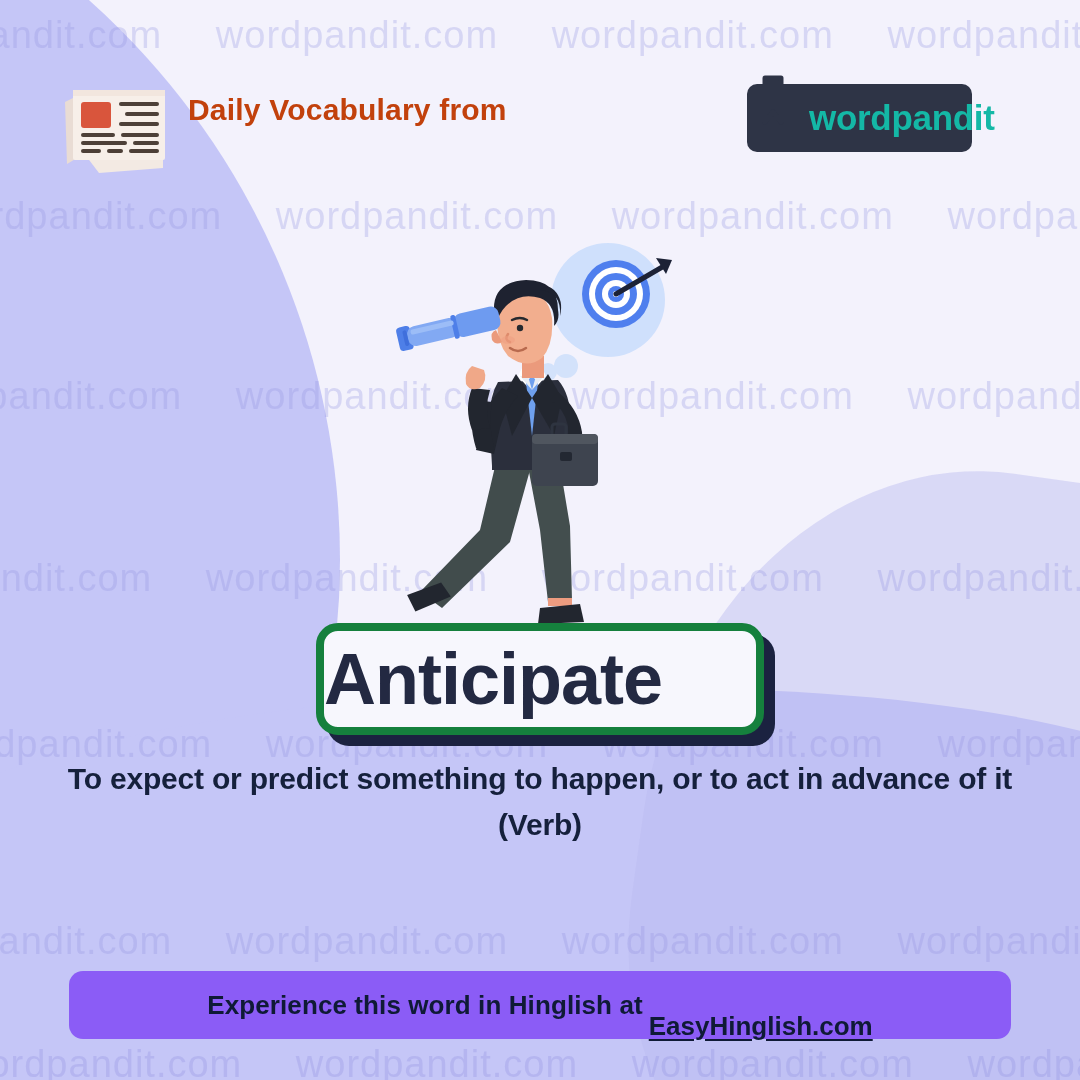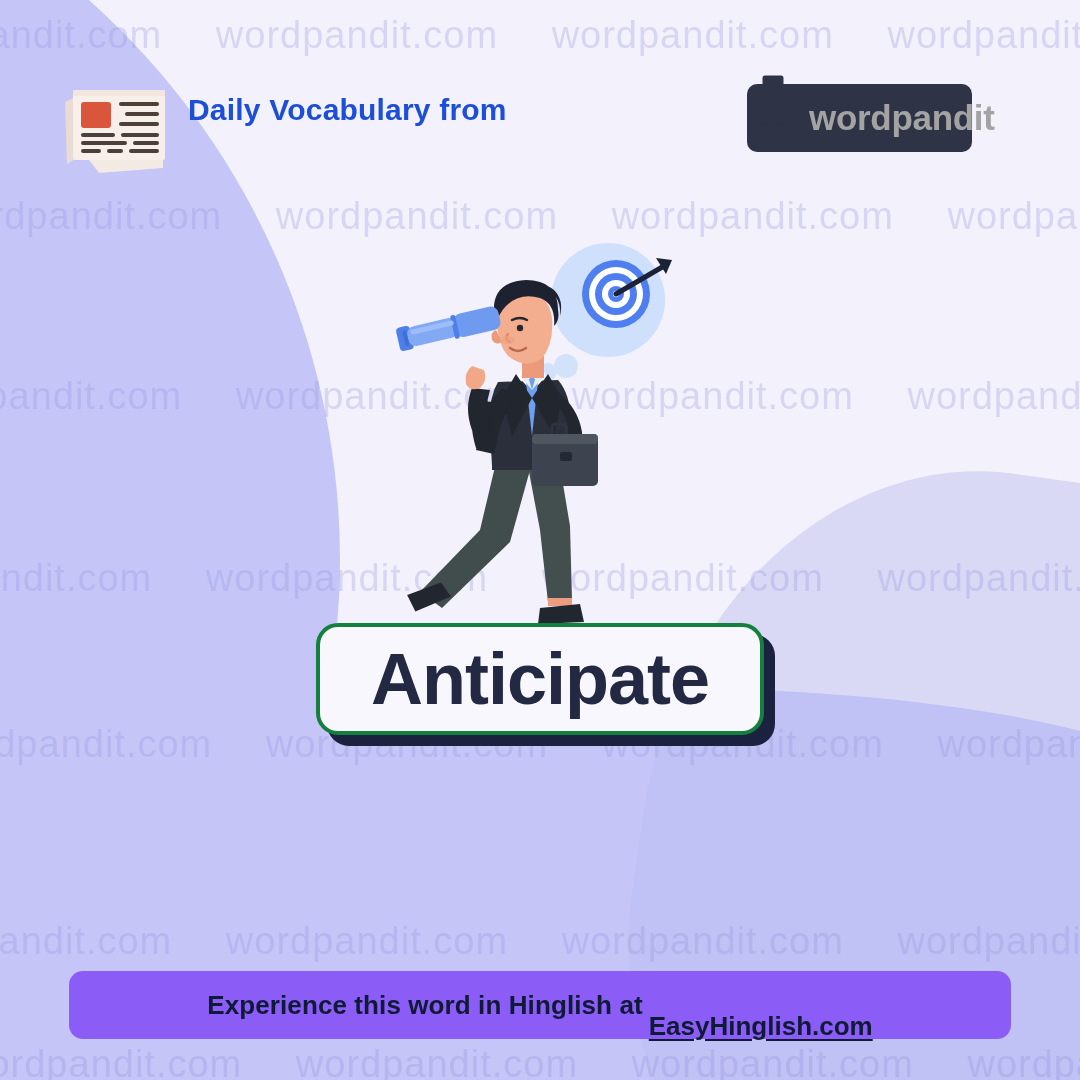--- a/index.html
+++ b/index.html
@@ -96,42 +96,42 @@
     width: 118px;
     height: 105px;
   }
   .header-title {
     position: absolute;
     left: 188px;
     top: 90px;
     font-size: 30px;
     line-height: 1.3;
     font-weight: bold;
-    color: #1d4ed8;
+    color: #c2410c;
     letter-spacing: .2px;
   }
 
   
   .logo {
     position: absolute;
     left: 747px;
     top: 84px;
     width: 225px;
     height: 68px;
     background: #2E3446;
     border-radius: 10px;
   }
   .logo-text {
     position: absolute;
     left: 62px;
     top: 50%;
     transform: translateY(-50%);
     font-size: 35px;
     font-weight: bold;
-    color: #a3a3a3;
+    color: #14b8a6;
     letter-spacing: -.3px;
   }
   .logo-bookmark {
     position: absolute;
     left: 14px;
     top: -10px;
     width: 44px;
     height: 58px;
   }
 
@@ -160,26 +160,26 @@
     height: 100%;
     background: #1B2240;
     border-radius: 22px;
   }
   .word-card {
     position: absolute;
     left: 0; top: 0;
     width: 100%;
     height: 100%;
     background: #F7F7FD;
-    border: 4px solid #15803d;
+    border: 8px solid #15803d;
     border-radius: 22px;
     box-sizing: border-box;
     display: flex;
     align-items: center;
-    justify-content: center;
+    justify-content: flex-start;
   }
   .word-text {
     font-size: 72px;
     font-weight: bold;
     color: #232942;
     letter-spacing: -1px;
     line-height: 1;
   }
 
   
@@ -411,20 +411,21 @@
   </div>
 
   <div class="word-card-wrap">
     <div class="word-card-shadow"></div>
     <div class="word-card">
       <span class="word-text">Anticipate</span>
     </div>
   </div>
 
   <div class="definition-block">
+    <div class="definition-text">To expect or predict something to happen, or to act in advance of it (Verb)</div>
   </div>
 
   <div class="footer-banner">
     <span class="footer-text">Experience this word in Hinglish at</span>
     <span class="footer-link">EasyHinglish.com</span>
   </div>
 
 </div>
 
 </body></html>

